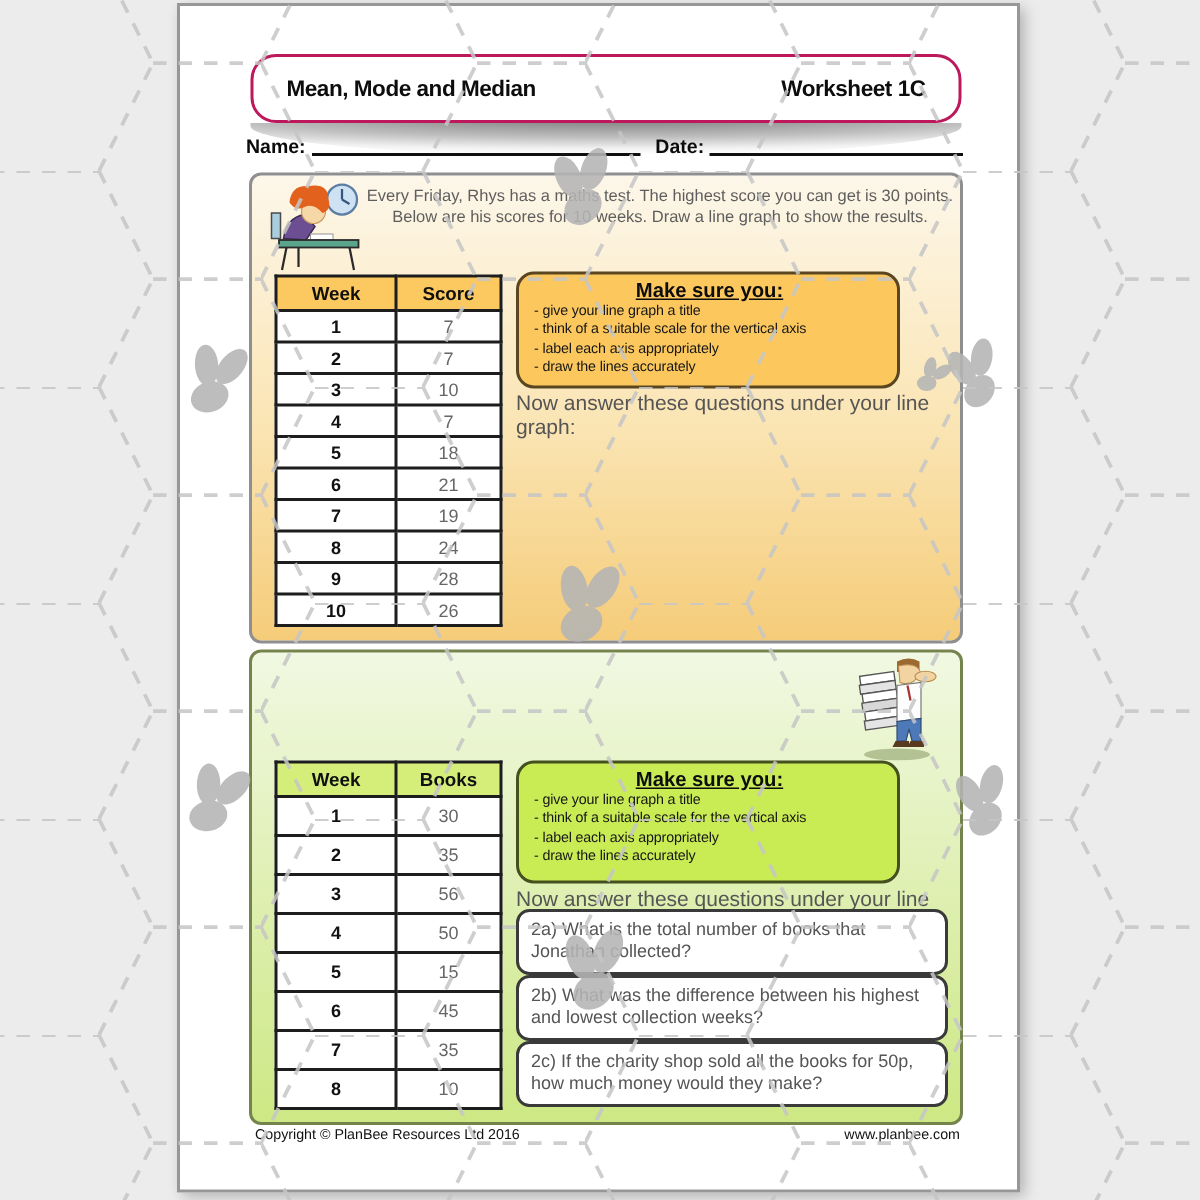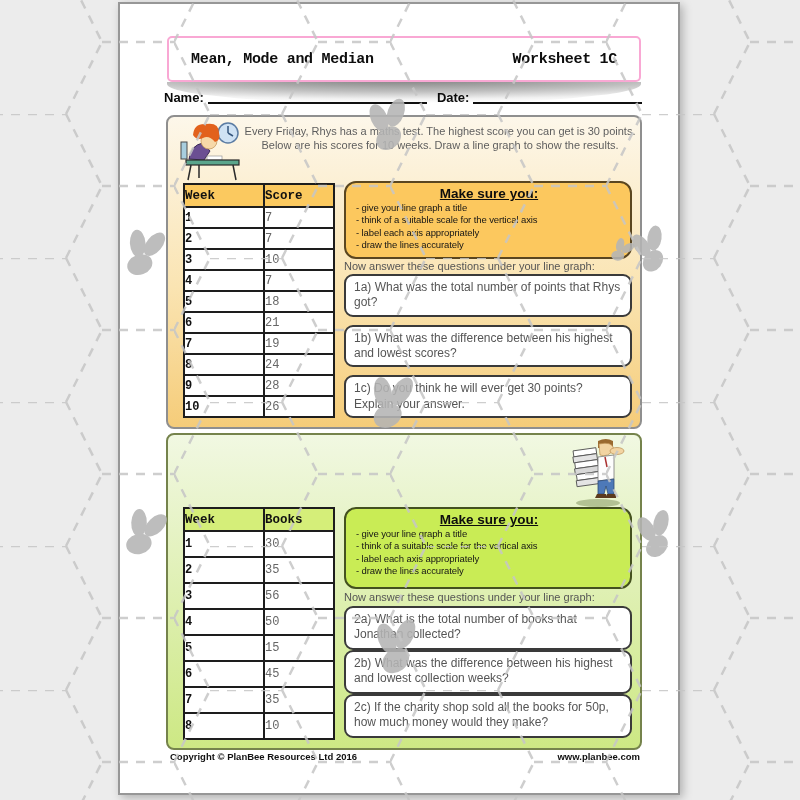--- a/index.html
+++ b/index.html
@@ -14,22 +14,22 @@
   .bee{position:absolute;z-index:5;pointer-events:none;opacity:.88;}
   .bee svg{display:block;width:100%;height:auto;}
   
   .page{
     position:absolute;left:118px;top:2px;width:562px;height:793px;
     background:#ffffff;border:2px solid #979797;box-sizing:border-box;
     box-shadow:3px 3px 9px rgba(0,0,0,.25);z-index:1;
   }
   .header-box{
     position:absolute;left:47px;top:32px;width:474px;height:46px;
-    background:#fff;border:2px solid #f9a8d4;border-radius:5px;box-sizing:border-box;
-    display:flex;align-items:center;justify-content:space-between;padding:0 22px;font-family:Liberation Mono, monospace;
+    background:#fff;border:2px solid #be185d;border-radius:17px;box-sizing:border-box;
+    display:flex;align-items:center;justify-content:space-between;padding:0 22px;
   }
   .header-title,.header-worksheet{font-weight:bold;font-size:15px;color:#0d0d0d;letter-spacing:-.3px;}
   .swoosh{
     position:absolute;left:47px;top:78px;width:474px;height:22px;
     background:radial-gradient(120% 150% at 50% -25%,rgba(75,75,75,.8) 0%,rgba(125,125,125,.5) 45%,rgba(190,190,190,.22) 68%,rgba(220,220,220,0) 80%);
     border-radius:0 0 50% 50% / 0 0 20px 20px;
   }
   .fields-row{
     position:absolute;left:44px;top:80px;width:478px;height:20px;
     display:flex;align-items:flex-end;font-weight:bold;font-size:13px;color:#0b0b0b;
@@ -47,47 +47,47 @@
   .intro{position:absolute;text-align:center;font-size:11px;line-height:1.24;color:#5e5e5e;}
   .s1 .intro{left:76px;top:8px;width:392px;}
   .s2 .intro{left:10px;top:10px;width:386px;}
   .illo{position:absolute;}
   .s1 .illo{left:5px;top:3px;}
   .s2 .illo{left:400px;top:2px;}
   
   .wtable{position:absolute;left:15px;border-collapse:collapse;background:#fff;}
   .s1 .wtable{top:66px;}
   .s2 .wtable{top:72px;}
-  .wtable td{border:2px solid #1d1d1d;box-sizing:border-box;padding:0;font-family:Liberation Mono, monospace;}
+  .wtable td{border:2px solid #1d1d1d;text-align:center;box-sizing:border-box;padding:0;}
   .wtable .hdr td{font-weight:bold;font-size:12.5px;height:23px;color:#101010;}
   .s1 .wtable .hdr td{background:#fbc95f;}
   .s2 .wtable .hdr td{background:#d5ee79;}
   .wtable td.wk{width:80px;font-weight:bold;font-size:12px;color:#111;}
   .wtable td.val{width:70px;font-size:12px;color:#666;}
   .s1 .wtable tbody td{height:21px;}
   .s2 .wtable tbody td{height:26px;}
   
-  .makesure{position:absolute;left:176px;width:288px;border-radius:12px;box-sizing:border-box;padding:3px 8px 3px 10px;}
+  .makesure{position:absolute;left:176px;width:256px;border-radius:12px;box-sizing:border-box;padding:3px 8px 3px 10px;}
   .s1 .makesure{top:64px;height:78px;background:#fcc85e;border:2.5px solid #5a4620;}
   .s2 .makesure{top:72px;height:82px;background:#c9ec55;border:2.5px solid #44511f;}
   .ms-title{text-align:center;font-weight:bold;font-size:13.5px;text-decoration:underline;color:#0d0d0d;line-height:1.15;}
   .bullet{font-weight:normal;font-size:9.5px;line-height:1.32;color:#151515;letter-spacing:-.1px;}
   
-  .answer-prompt{position:absolute;left:176px;width:296px;font-size:11px;color:#555;}
+  .answer-prompt{position:absolute;left:176px;width:296px;font-size:14px;color:#555;}
   .s1 .answer-prompt{top:143px;}
   .s2 .answer-prompt{top:156px;}
   .qstack{position:absolute;left:176px;width:288px;display:flex;flex-direction:column;}
   .s1 .qstack{top:157px;gap:8px;}
   .s2 .qstack{top:171px;gap:0;}
   .qbox{background:#fff;border:2px solid #3a3a3a;border-radius:9px;box-sizing:border-box;
     padding:4px 8px;font-size:12px;color:#555;line-height:1.28;min-height:40px;}
   .s2 .qbox{min-height:44px;}
   
   .footer-row{position:absolute;left:50px;right:38px;top:747px;display:flex;justify-content:space-between;
-    font-weight:bold;font-size:9.5px;color:#111;}
+    font-weight:normal;font-size:9.5px;color:#111;}
 </style>
 </head>
 <body>
 
 <div class="page">
 
   <div class="header-box">
     <span class="header-title">Mean, Mode and Median</span>
     <span class="header-worksheet">Worksheet 1C</span>
   </div>
@@ -173,25 +173,20 @@
       <div>
           <div class="bullet">- give your line graph a title</div>
           <div class="bullet">- think of a suitable scale for the vertical axis</div>
           <div class="bullet">- label each axis appropriately</div>
           <div class="bullet">- draw the lines accurately</div>
         </div>
     </div>
 
     <div class="answer-prompt">Now answer these questions under your line graph:</div>
 
-    <div class="qstack">
-        <div class="qbox">1a) What was the total number of points that Rhys got?</div>
-        <div class="qbox">1b) What was the difference between his highest and lowest scores?</div>
-        <div class="qbox">1c) Do you think he will ever get 30 points? Explain your answer.</div>
-      </div>
   </div>
 
   <div class="panel s2">
     <div class="illo">
       <svg width="62" height="70" viewBox="0 0 62 70">
         <ellipse cx="30" cy="66" rx="22" ry="4" fill="rgba(80,100,40,.35)"></ellipse>
         <g transform="rotate(-8 20 34)" stroke="#555" stroke-width=".9">
           <rect x="8" y="12" width="23" height="6" fill="#ffffff"></rect>
           <rect x="7" y="18" width="24" height="6" fill="#e4e4e4"></rect>
           <rect x="8" y="24" width="23" height="6" fill="#ffffff"></rect>

